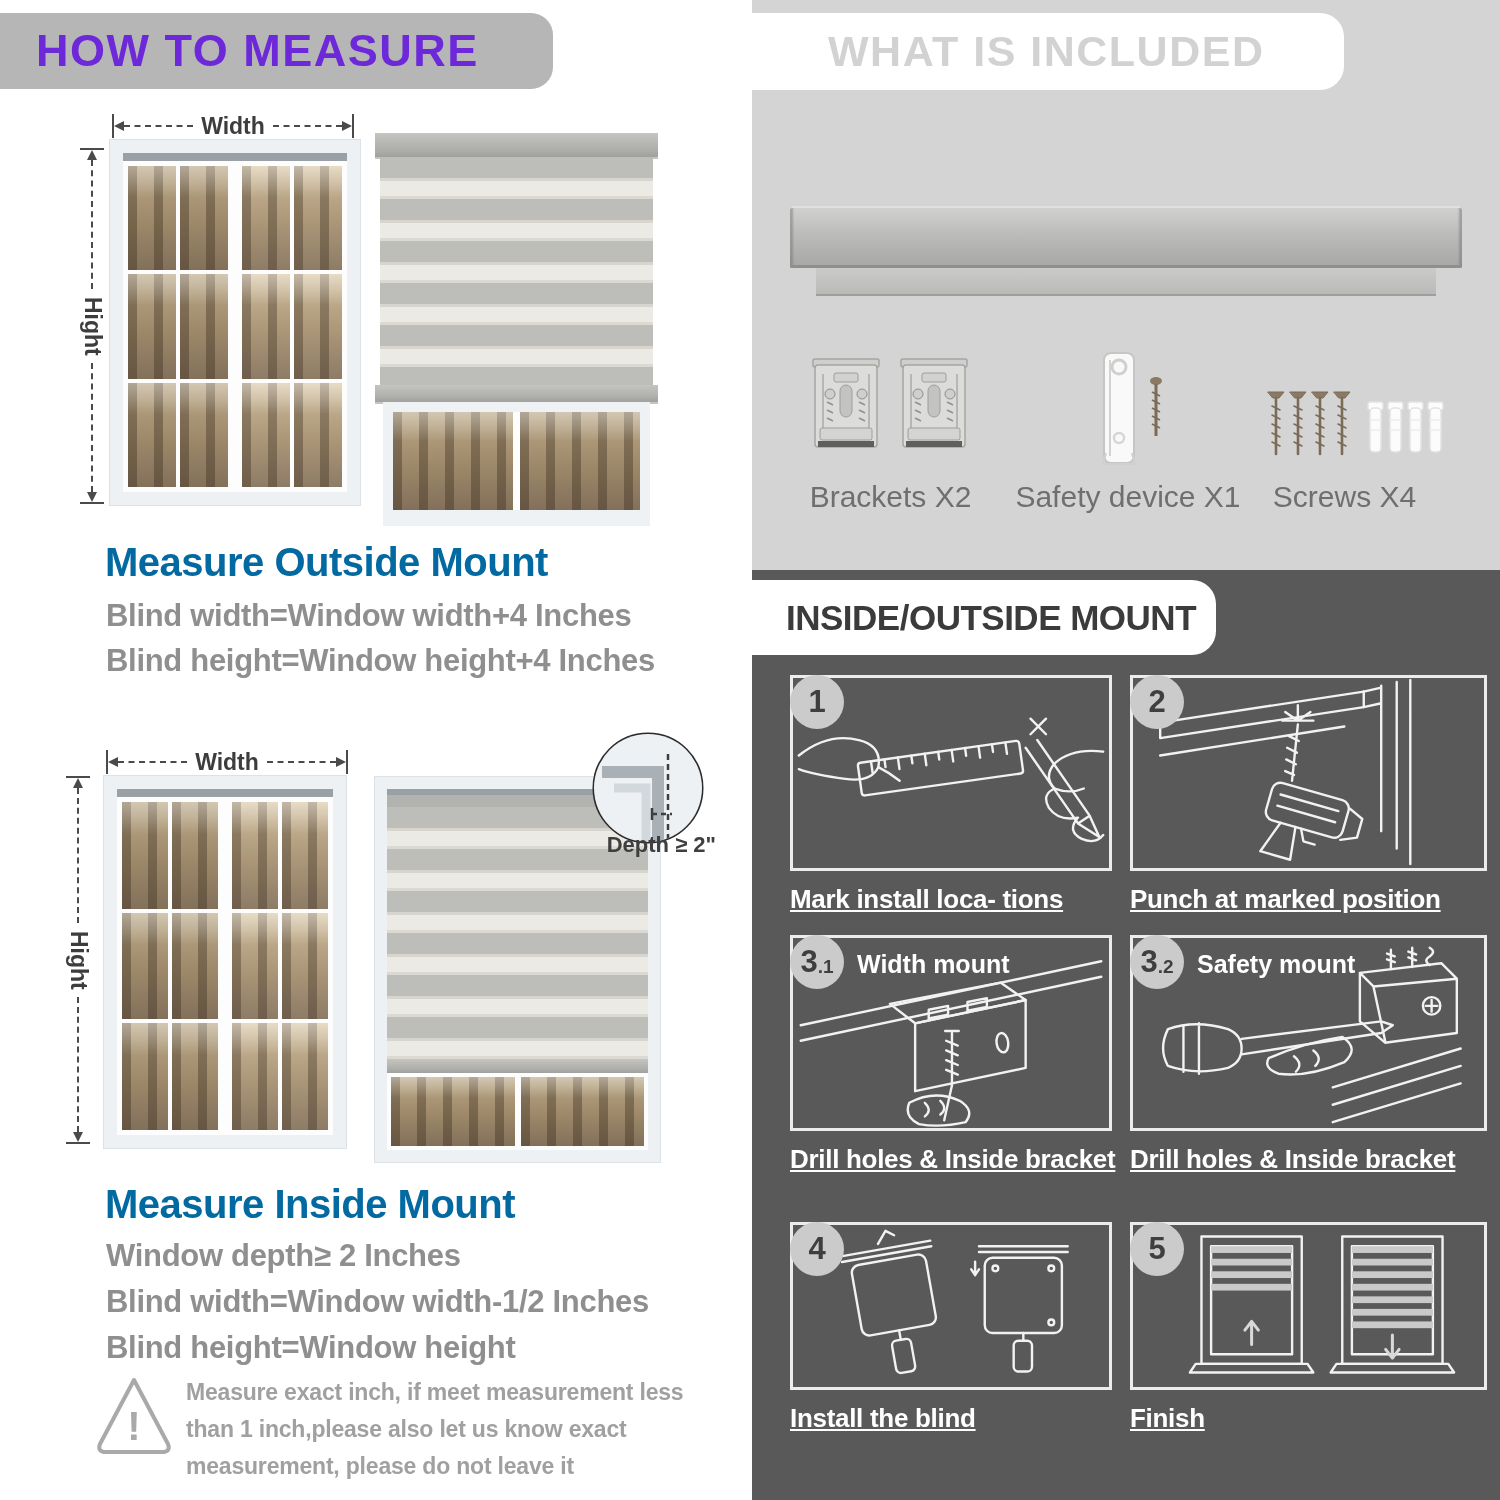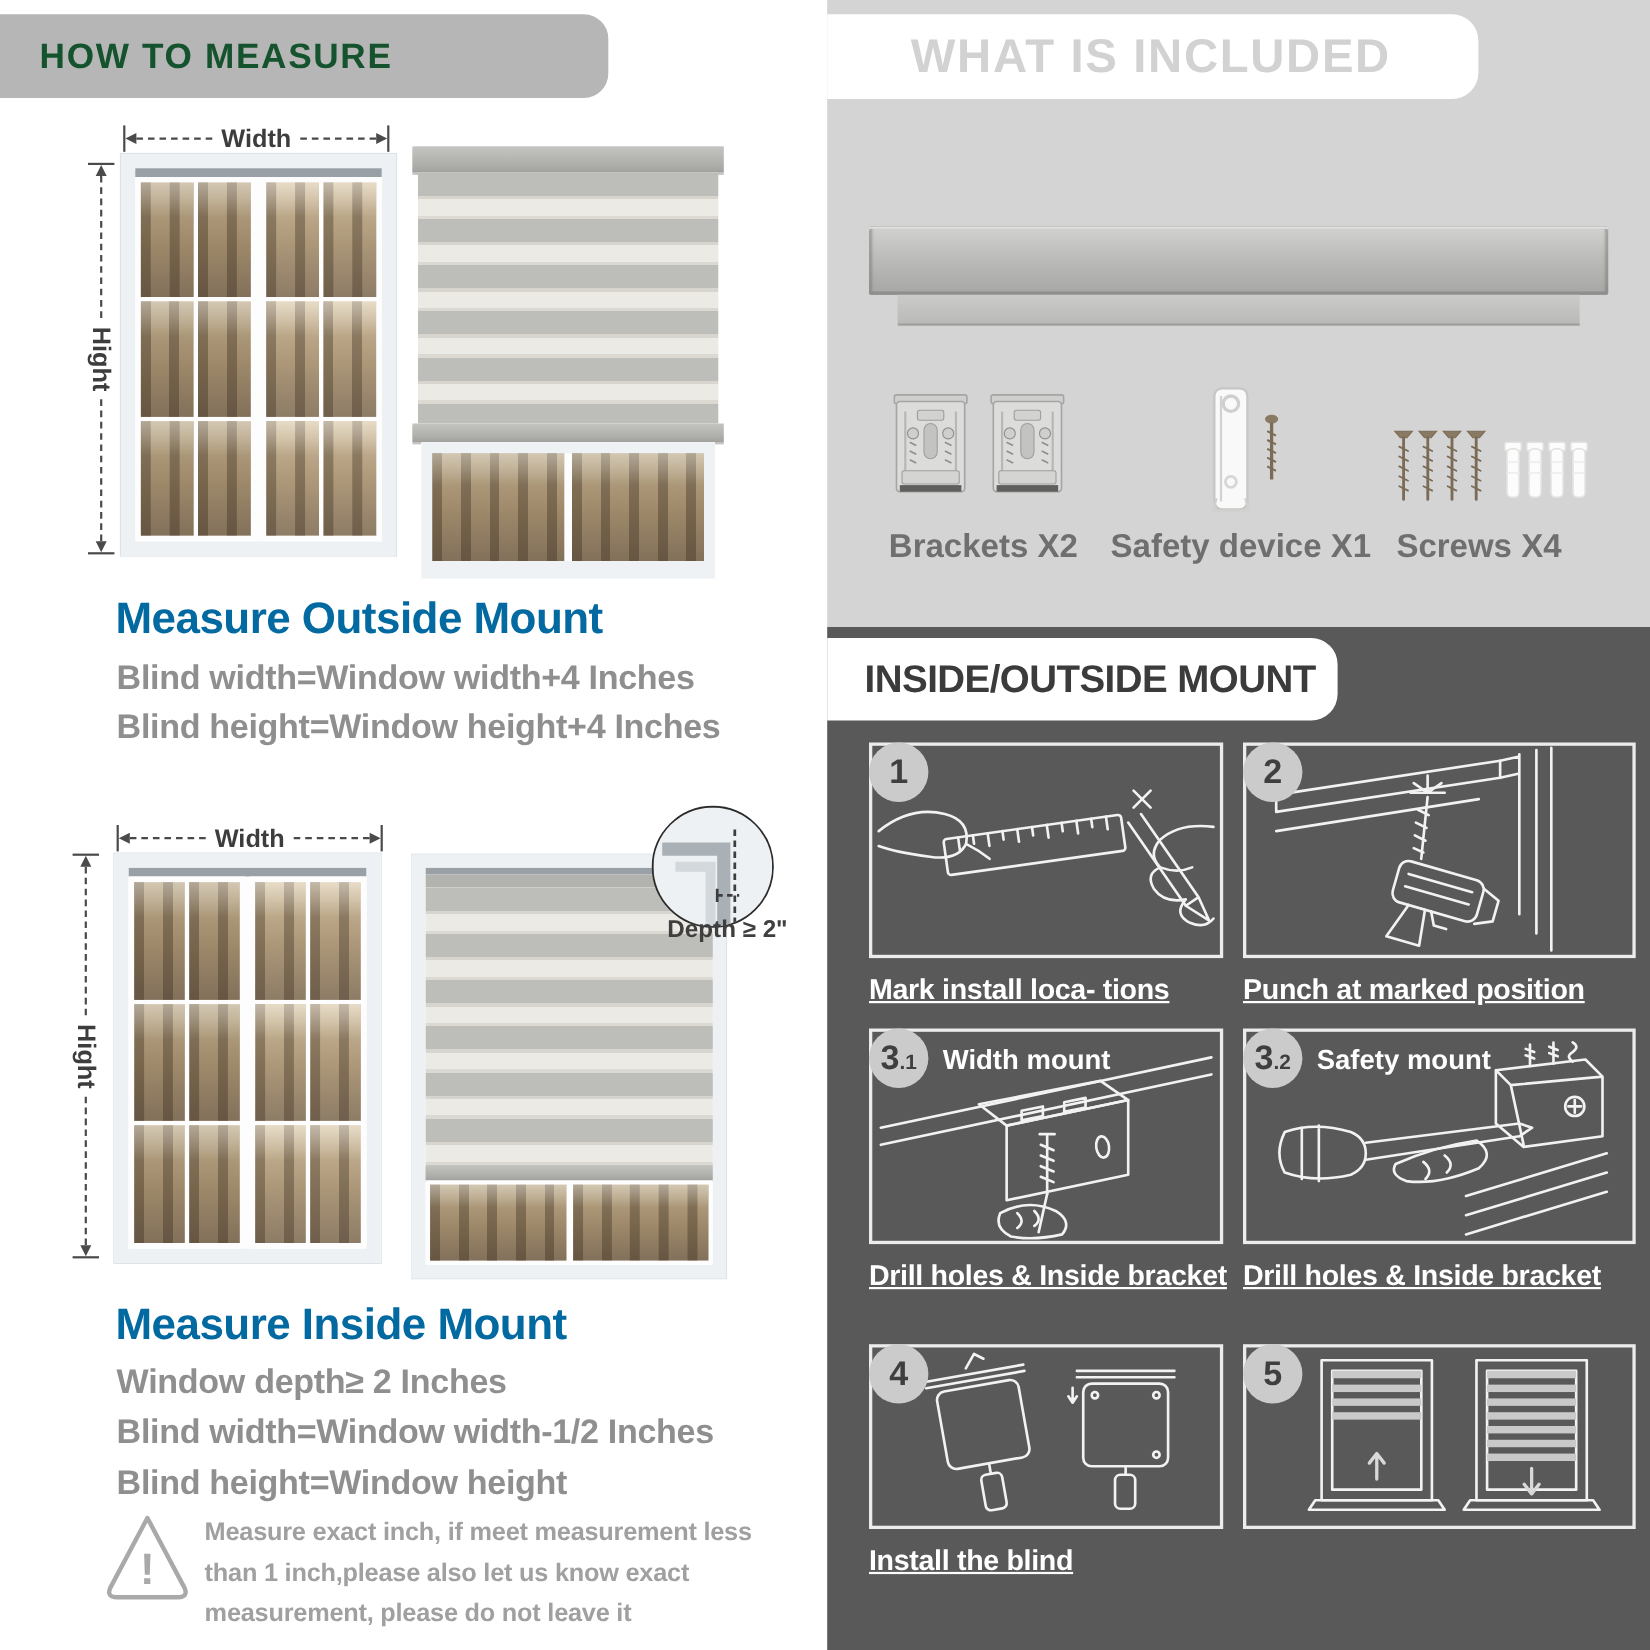--- a/index.html
+++ b/index.html
@@ -7,21 +7,21 @@
   .stage{position:relative;width:1500px;height:1500px;background:#ffffff;}
   .abs{position:absolute;}
 
   
   .sec-light{left:752px;top:0;width:748px;height:570px;background:#d4d4d4;}
   .sec-dark{left:752px;top:570px;width:748px;height:930px;background:#595959;}
 
   
   .hdr{display:flex;align-items:center;font-weight:bold;white-space:nowrap;}
   .hdr-left{left:0;top:13px;width:517px;height:76px;background:#b6b6b6;border-radius:0 22px 22px 0;
-            color:#14532d;font-size:32px;letter-spacing:1.5px;padding-left:36px;}
+            color:#6d28d9;font-size:45px;letter-spacing:1.5px;padding-left:36px;}
   .hdr-included{left:752px;top:13px;width:516px;height:77px;background:#ffffff;border-radius:0 24px 24px 0;
             color:#d2d2d2;font-size:43px;letter-spacing:1.5px;padding-left:76px;}
   .hdr-mount{left:752px;top:580px;width:430px;height:75px;background:#ffffff;border-radius:0 24px 24px 0;
             color:#3b3b3b;font-size:35px;letter-spacing:-0.5px;padding-left:34px;}
 
   
   .mhead{font-size:40px;font-weight:bold;color:#0369a1;letter-spacing:-0.5px;white-space:nowrap;}
   .mline{font-size:31px;font-weight:bold;color:#8f8f8f;letter-spacing:-0.3px;white-space:nowrap;}
 
   
@@ -75,21 +75,21 @@
   .warn-text{font-size:23px;font-weight:bold;color:#a0a0a0;line-height:1.6;letter-spacing:-0.2px;}
 
   
   .blind-title{left:752px;top:146px;width:748px;text-align:center;font-size:33px;font-weight:bold;color:#6a6a6a;letter-spacing:-0.3px;}
   .rail-main{left:790px;top:206px;width:672px;height:62px;border-radius:2px;
      background:linear-gradient(180deg,#d2d2d0 0%,#bcbcba 45%,#a6a6a4 100%);
      box-shadow:inset 0 2px 0 #e0e0de, inset 0 -3px 0 #8f8f8d, inset 3px 0 2px rgba(120,120,118,.5), inset -3px 0 2px rgba(120,120,118,.5);}
   .rail-sub{left:816px;top:268px;width:620px;height:28px;
      background:linear-gradient(180deg,#cbcbc9 0%,#b8b8b6 100%);
      box-shadow:inset 0 -2px 0 #9e9e9c;}
-  .acc-label{position:absolute;top:480px;font-size:30px;font-weight:bold;color:#6f6f6f;text-align:center;white-space:nowrap;}
+  .acc-label{position:absolute;top:480px;font-size:30px;font-weight:normal;color:#6f6f6f;text-align:center;white-space:nowrap;}
 
   
   .step{position:absolute;margin:0;}
   .panel{position:relative;border:3px solid #ececec;width:100%;box-sizing:border-box;}
   .num{position:absolute;left:-3px;top:-3px;width:54px;height:54px;border-radius:50%;background:#cbcbcb;
        display:flex;align-items:center;justify-content:center;color:#3f3f3f;font-weight:bold;font-size:31px;z-index:2;}
   .num .sub{font-size:19px;margin-top:10px;}
   .step-title{position:absolute;left:64px;top:12px;color:#ffffff;font-weight:bold;font-size:25px;z-index:2;white-space:nowrap;}
   .step figcaption{margin-top:13px;color:#ffffff;font-weight:bold;font-size:26px;letter-spacing:-0.3px;white-space:nowrap;text-decoration:underline;}
   .art{position:absolute;left:0;top:0;width:100%;height:100%;}
@@ -480,15 +480,16 @@
           <rect x="206" y="74" width="84" height="7"></rect>
             <rect x="206" y="87" width="84" height="7"></rect>
           <rect x="206" y="100" width="84" height="7"></rect>
         </g>
         <g fill="none" stroke="#d9d9d9" stroke-width="3" stroke-linecap="round" stroke-linejoin="round">
           <path d="M102,124 V100 m-7,9 l7,-9 l7,9"></path>
           <path d="M248,114 v24 m-7,-9 l7,9 l7,-9"></path>
         </g>
       </svg>
     </div>
+    <figcaption>Finish</figcaption>
   </figure>
 
 </div>
 
 </body></html>

